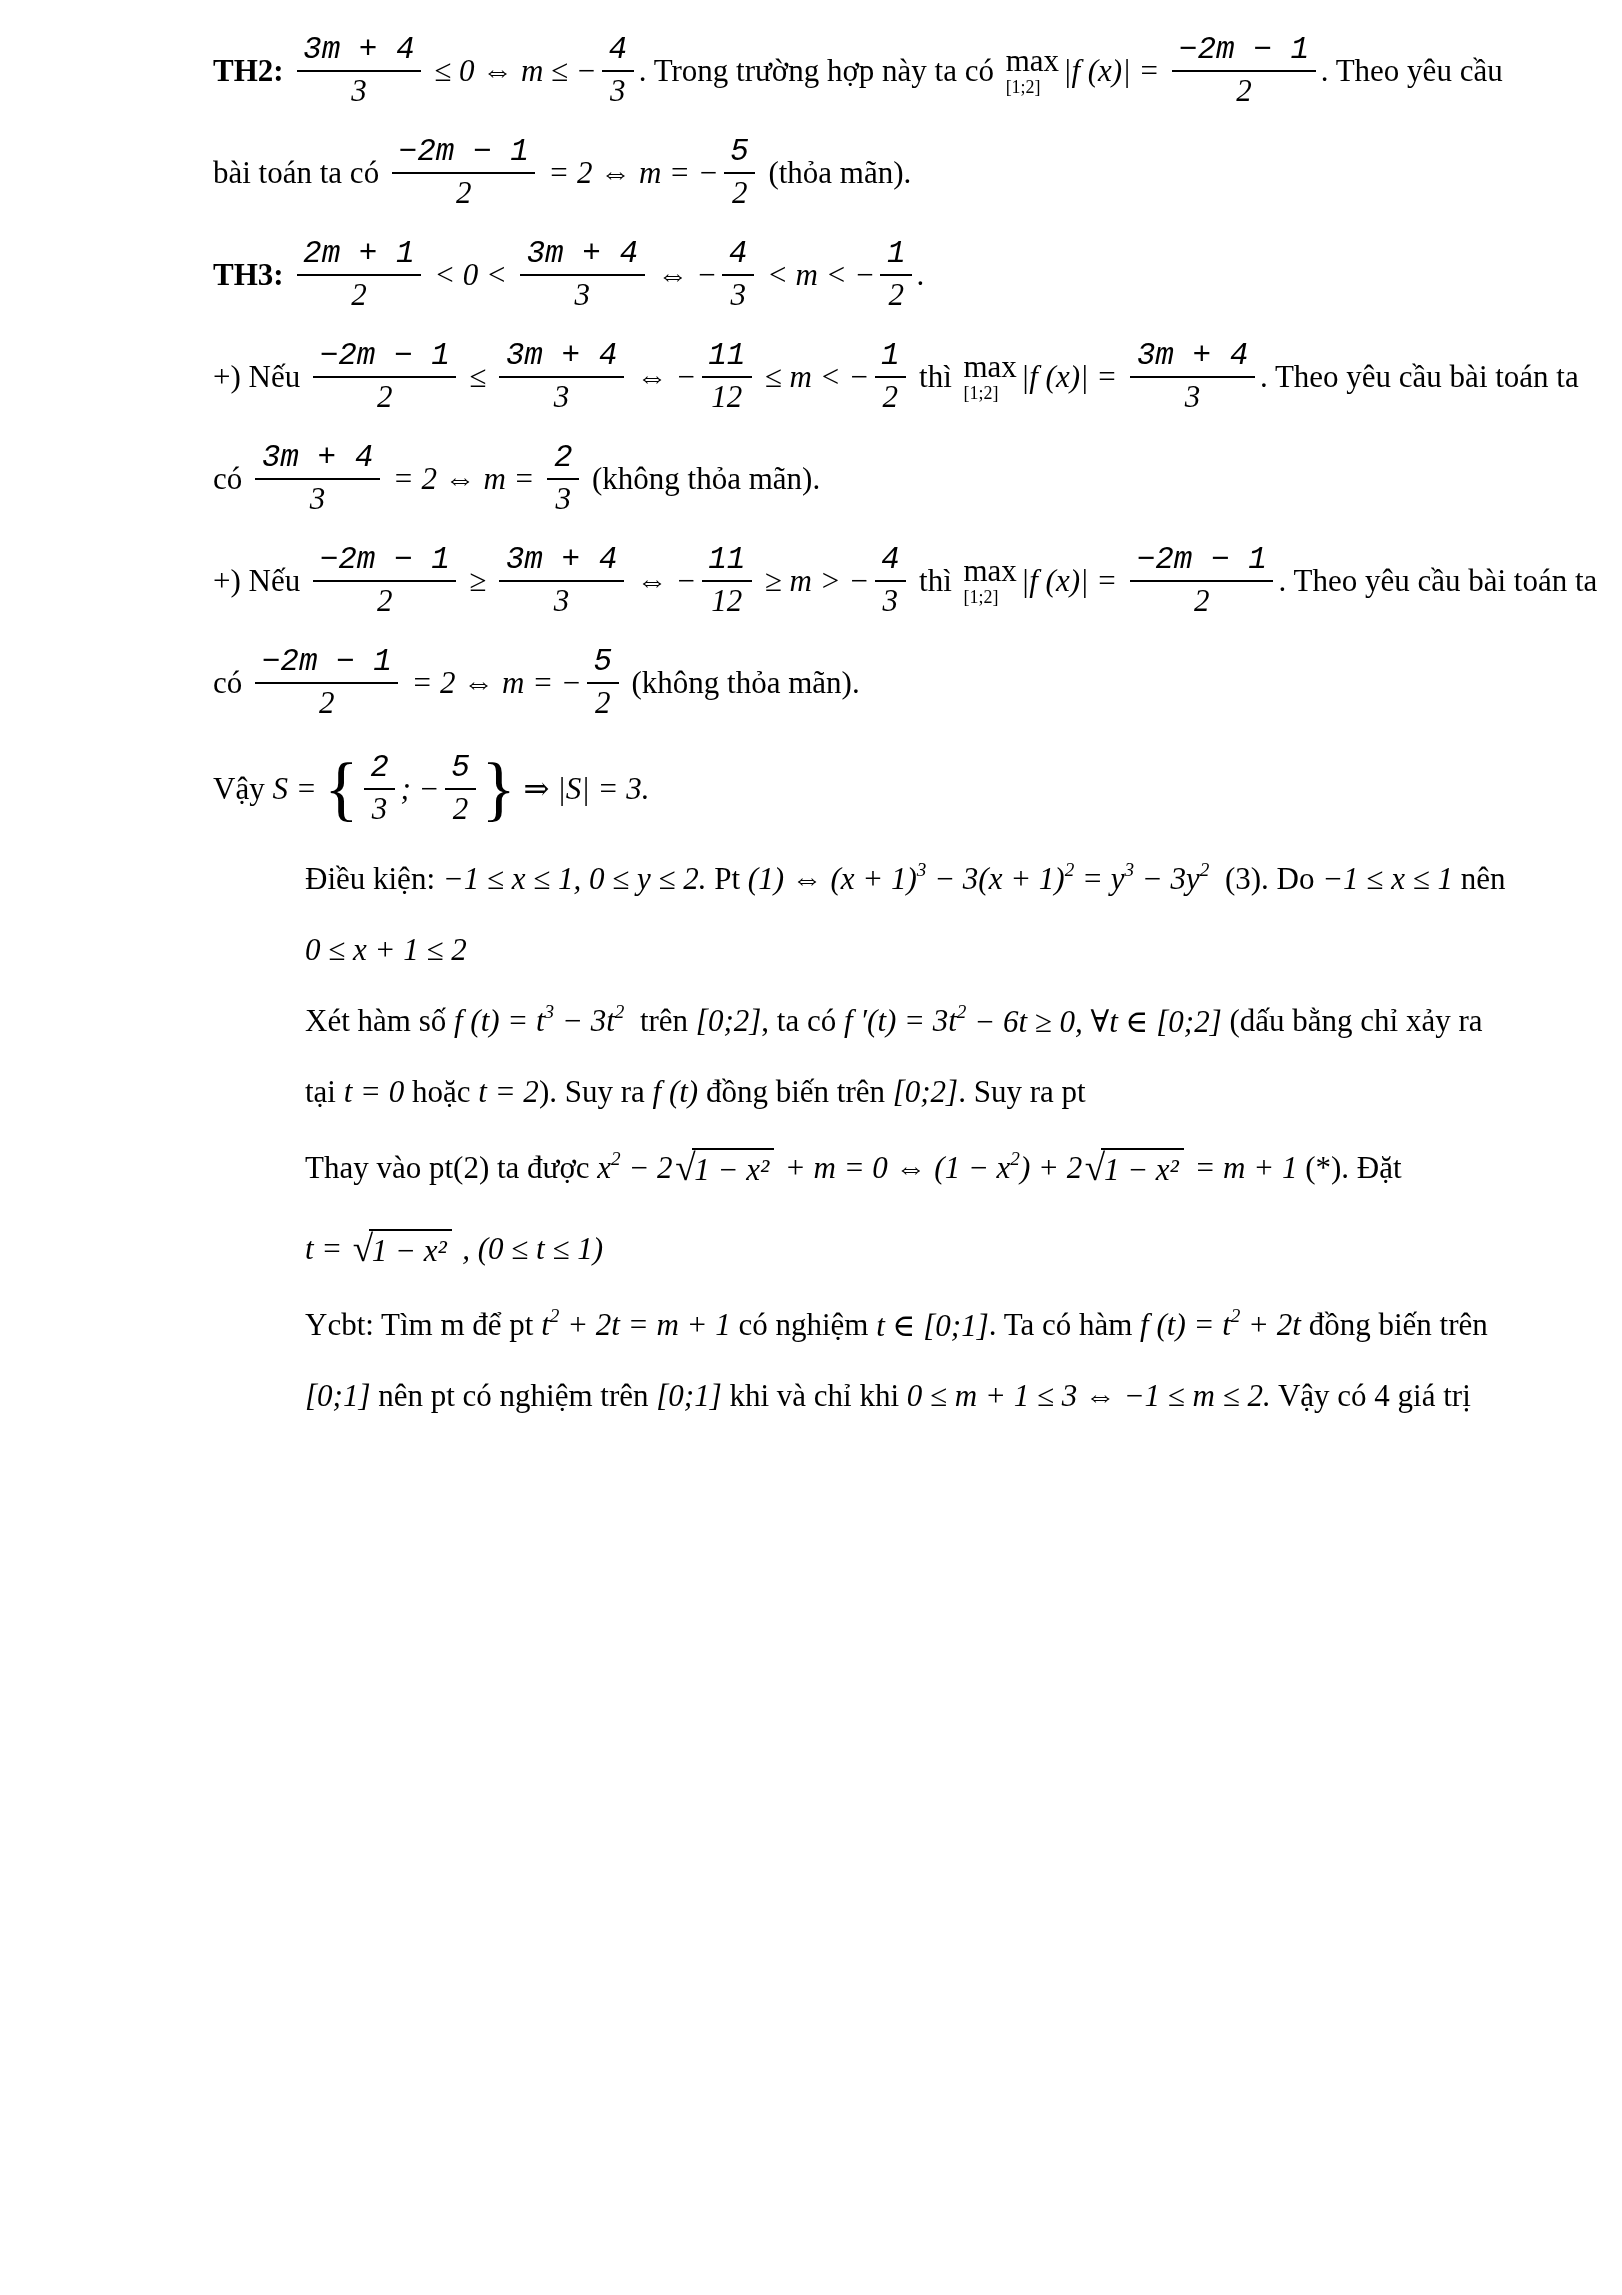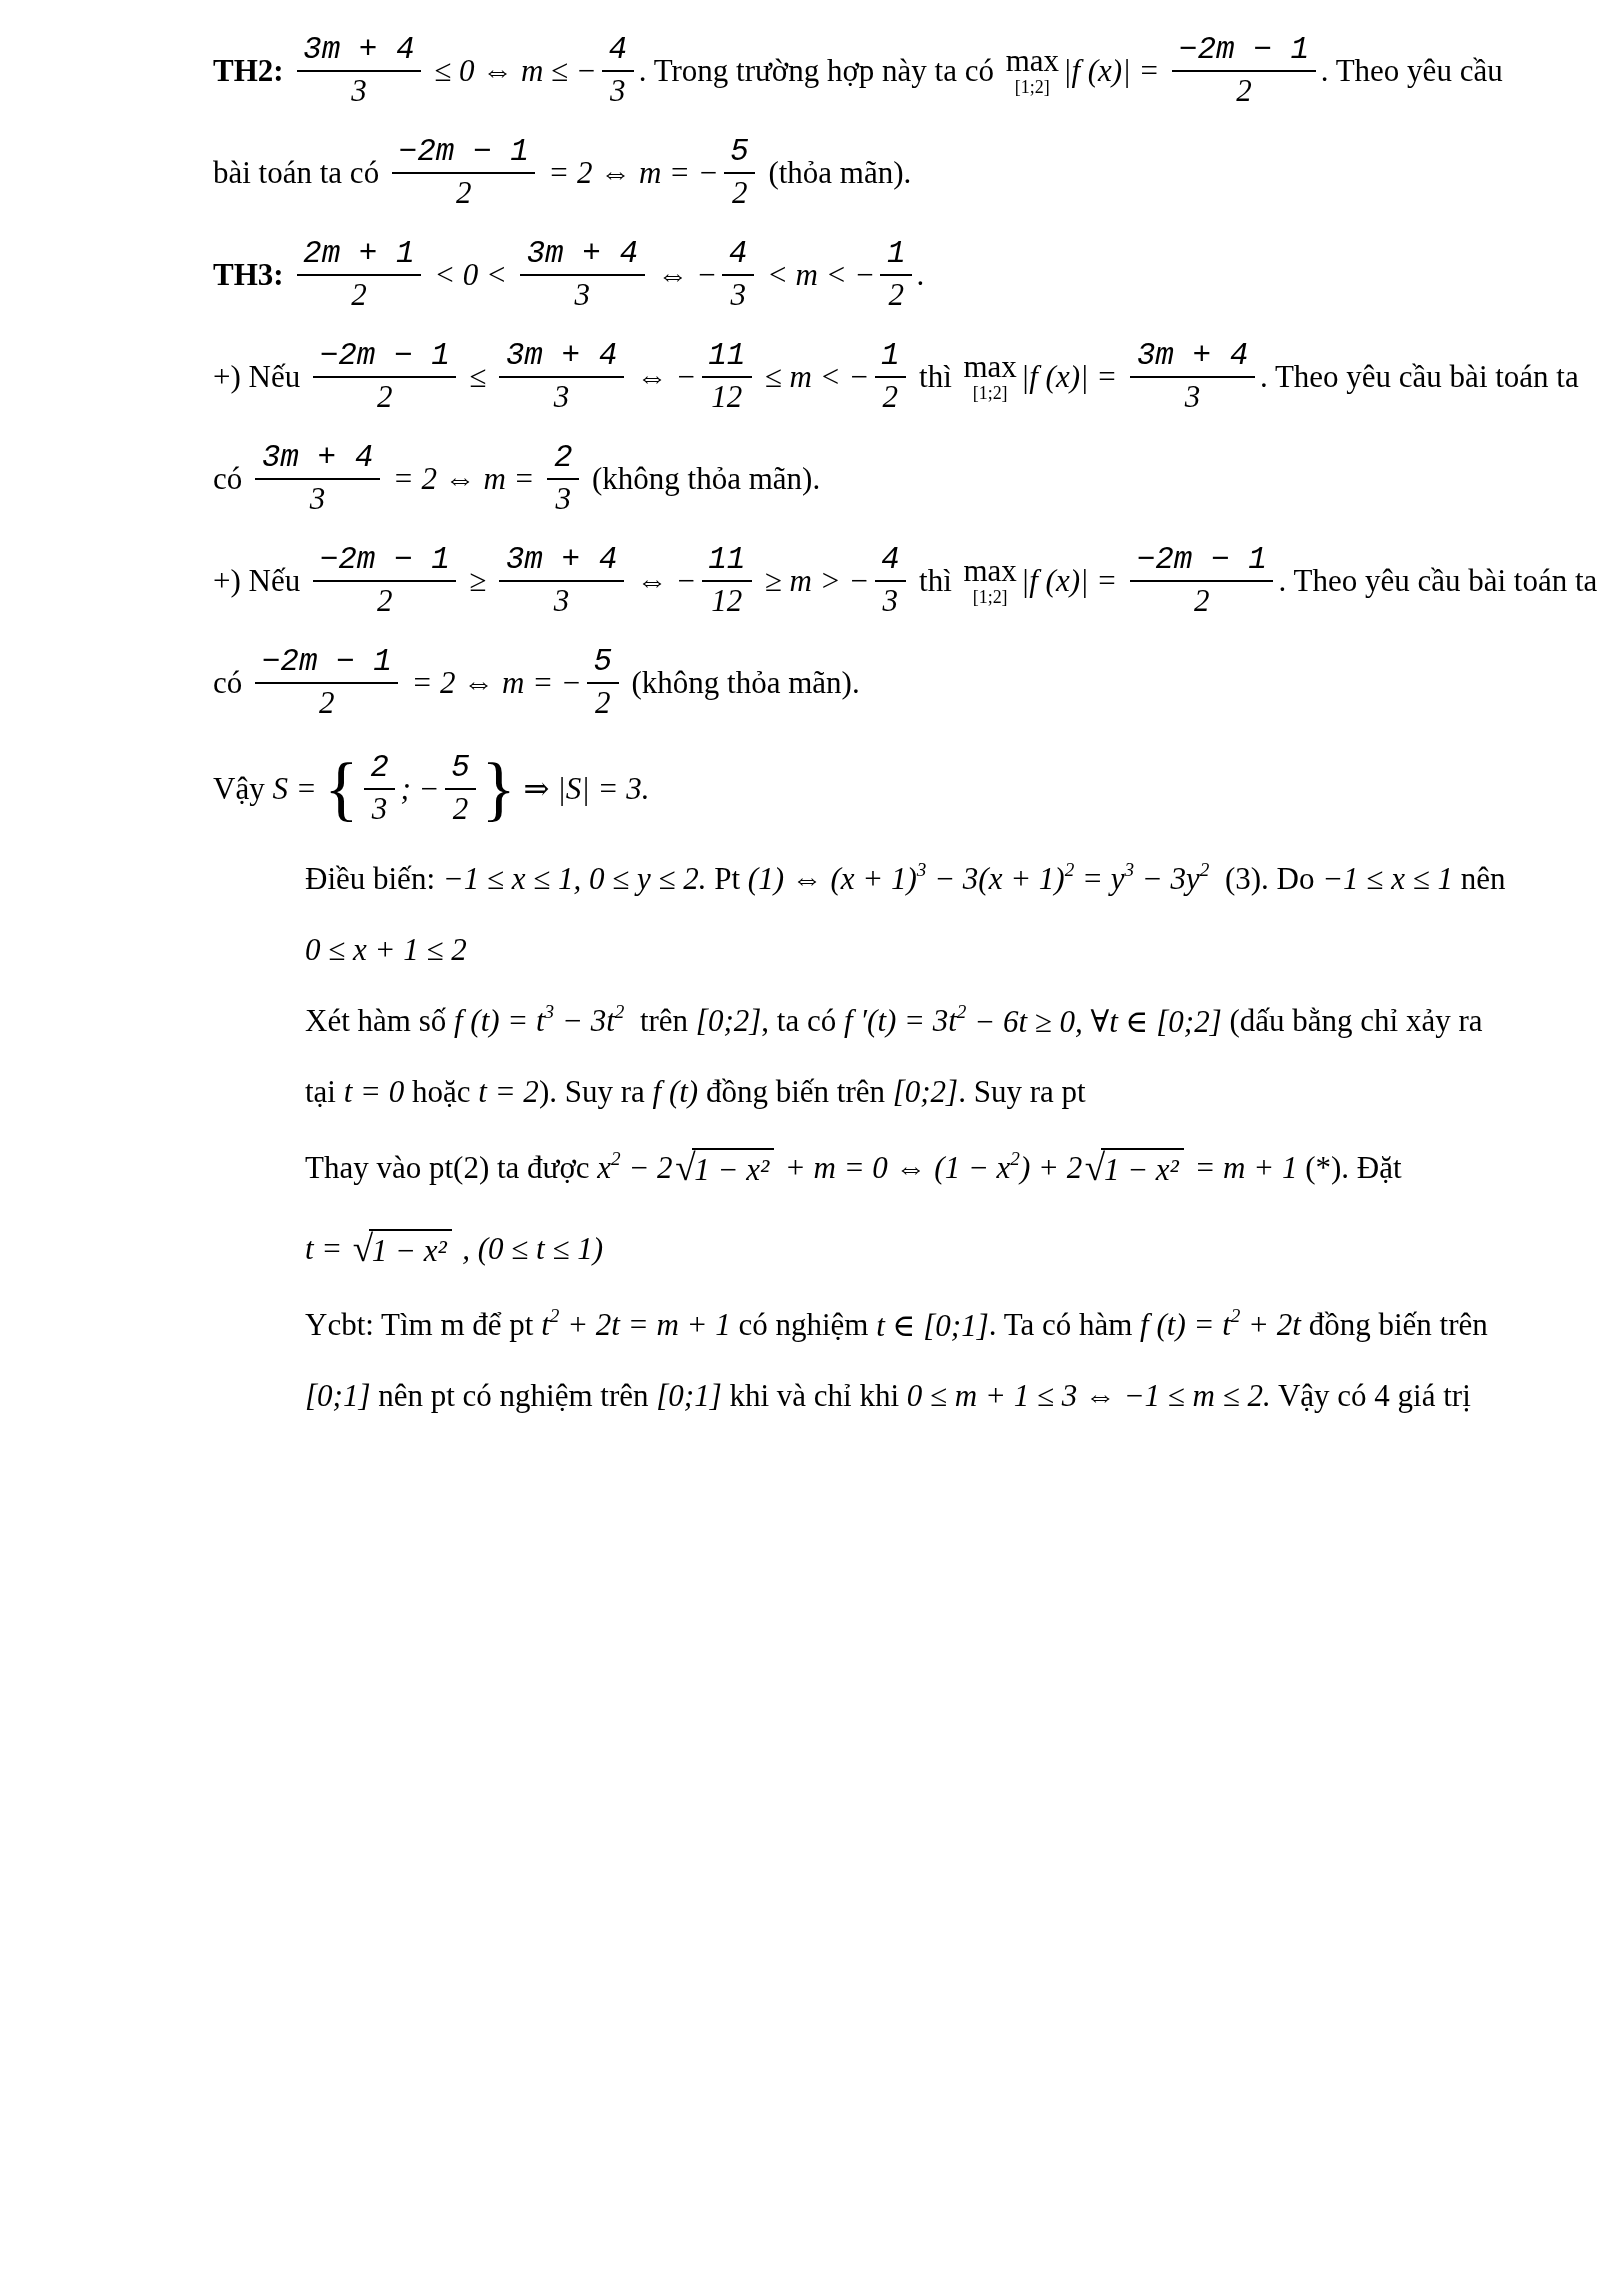--- a/index.html
+++ b/index.html
@@ -17,21 +17,21 @@
   .med{min-height:81px;}
   .ind-th{padding-left:178px;}
   .ind-margin{padding-left:152px;}
   .ind-body{padding-left:270px;}
   .mb{font-weight:bold;}
   .mi{font-style:italic;}
   .msup{font-size:0.62em;font-style:italic;position:relative;top:-0.5em;line-height:1;}
   .frac{display:inline-flex;flex-direction:column;align-items:center;font-style:italic;line-height:1.12;margin:0 5.2px;}
   .frac .num{border-bottom:2.6px solid #000;padding:0 6.5px 2px;font-family:Liberation Mono, monospace;}
   .frac .den{padding-top:2px;}
-  .munder{display:inline-flex;flex-direction:column;align-items:center;line-height:1;margin:0 3.9px;}
+  .munder{display:inline-flex;flex-direction:column;align-items:flex-start;line-height:1;margin:0 3.9px;}
   .munder .sub{font-size:0.58em;margin-top:2.6px;}
   .sqrt{display:inline-flex;align-items:stretch;font-style:italic;margin:0 2.6px;}
   .sqrt .sign{font-style:normal;align-self:center;font-size:1.2em;line-height:0.8;margin-right:-3.9px;}
   .sqrt .rad{border-top:2.6px solid #000;padding:2.6px 5.2px 0 2.6px;}
   .bigdelim{font-size:2.3em;line-height:0.85;}
 </style>
 </head>
 <body>
 
 <div class="page">
@@ -113,21 +113,21 @@
         <span class="mt">Vậy </span>
         <span class="mi">S = </span>
         <span class="bigdelim">{</span>
         <span class="frac"><span class="num">2</span><span class="den">3</span></span>
         <span class="mi">; −</span>
         <span class="frac"><span class="num">5</span><span class="den">2</span></span>
         <span class="bigdelim">}</span>
         <span class="mi"> ⇒ |S| = 3.</span>
       </div>
       <div class="line ind-body">
-        <span class="mt">Điều biến: </span>
+        <span class="mt">Điều kiện: </span>
         <span class="mi">−1 ≤ x ≤ 1, 0 ≤ y ≤ 2.</span>
         <span class="mt"> Pt </span>
         <span class="mi">(1) ⇔ (x + 1)</span>
         <sup class="msup">3</sup>
         <span class="mi"> − 3(x + 1)</span>
         <sup class="msup">2</sup>
         <span class="mi"> = y</span>
         <sup class="msup">3</sup>
         <span class="mi"> − 3y</span>
         <sup class="msup">2</sup>

